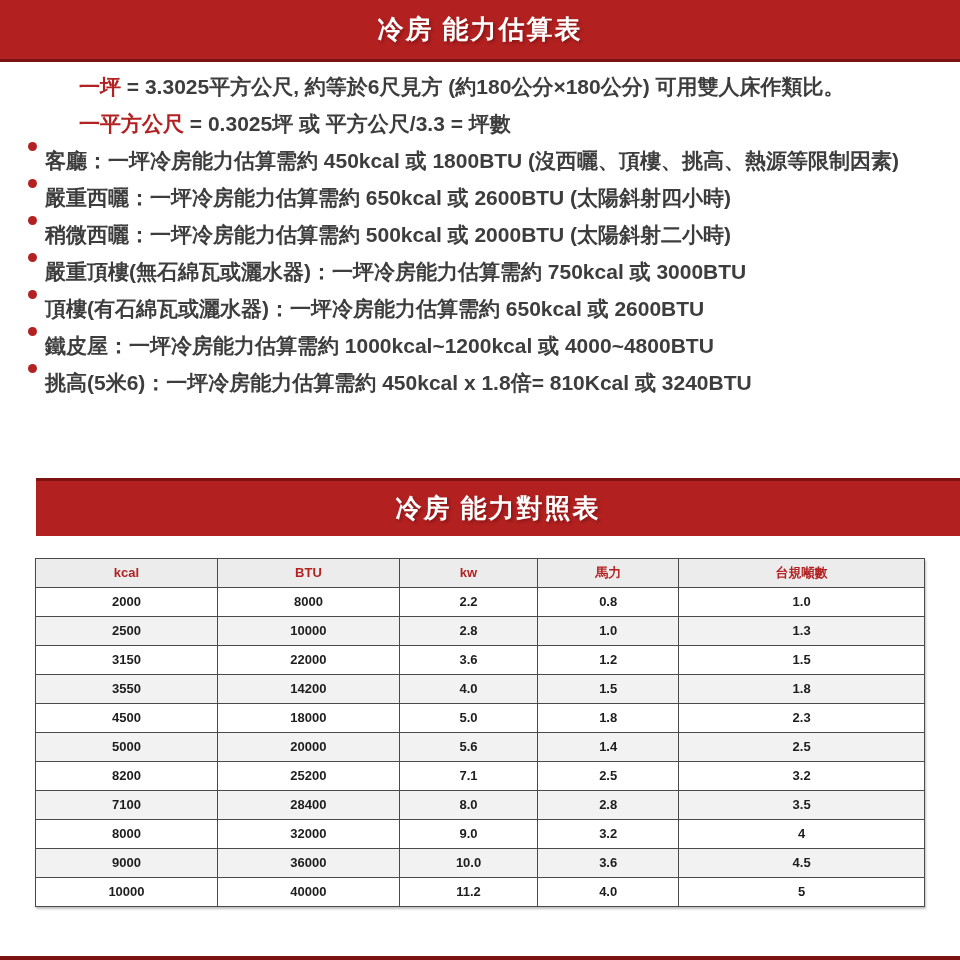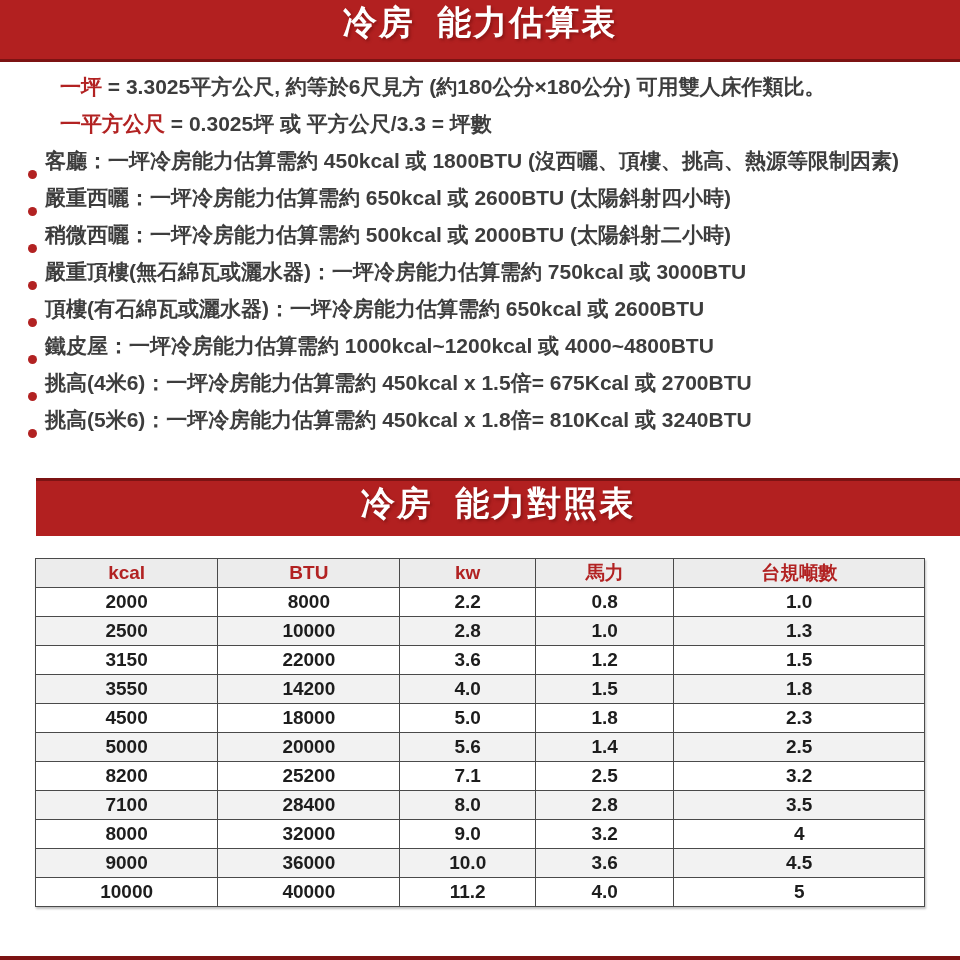--- a/index.html
+++ b/index.html
@@ -4,46 +4,45 @@
 <style>
   html,body{margin:0;padding:0;}
   body{
     width:960px;height:960px;position:relative;overflow:hidden;
     background:#ffffff;
     font-family:"Liberation Sans","DejaVu Sans",sans-serif;
   }
   .banner{
     background:var(--banner-red,#b22020);
     color:#ffffff;
-    display:flex;align-items:flex-start;justify-content:center;
-    font-weight:700;font-size:34px;letter-spacing:2px;
+    display:flex;align-items:center;justify-content:center;
+    font-weight:700;font-size:26px;letter-spacing:2px;
     text-shadow:2px 2px 3px rgba(70,0,0,.35);
-    font-family:Liberation Mono, monospace;
   }
   .banner.top{height:59px;border-bottom:3px solid var(--banner-dark-red,#7c1313);}
   .banner.mid{height:55px;border-top:3px solid var(--banner-dark-red,#7c1313);margin-left:36px;}
   .content{
     height:416px;box-sizing:border-box;
     padding:6px 14px 0 28px;
     color:var(--body-text,#3d3d3d);
     font-size:21px;font-weight:600;
   }
   .line{line-height:37px;white-space:nowrap;}
   .intro{padding-left:32px;}
-  .red{color:var(--accent-red,#b22222);font-weight:700;}
-  .bullet-line{display:flex;align-items:flex-end;line-height:37px;white-space:nowrap;}
+  .red{color:var(--accent-red,#b22222);font-weight:700;margin-left:19px;}
+  .bullet-line{display:flex;align-items:flex-start;line-height:37px;white-space:nowrap;}
   .dot{
     width:9px;height:9px;border-radius:50%;
     background:var(--accent-red,#a81d1d);
     flex:0 0 9px;margin-right:8px;
   }
   table{
     width:890px;margin:22px auto 8px;
     border-collapse:collapse;
-    font-size:19px;font-weight:700;color:#1d1d1d;
+    font-size:13px;font-weight:700;color:#1d1d1d;
     box-shadow:1px 2px 2px rgba(0,0,0,.25);
   }
   th,td{
     border:1.6px solid var(--table-border,#4a4a4a);
     text-align:center;line-height:28px;padding:0 4px;
   }
   thead th{background:var(--header-bg,#ececec);color:var(--accent-red,#b22222);}
   tbody tr:nth-child(even){background:var(--stripe-bg,#f2f2f2);}
   .bottom-strip{
     position:absolute;left:0;bottom:0;width:960px;height:4px;
@@ -81,24 +80,20 @@
         <span class="dot"></span>
         <span>嚴重頂樓(無石綿瓦或灑水器)：一坪冷房能力估算需約 750kcal 或 3000BTU</span>
       </div>
       <div class="bullet-line">
         <span class="dot"></span>
         <span>頂樓(有石綿瓦或灑水器)：一坪冷房能力估算需約 650kcal 或 2600BTU</span>
       </div>
       <div class="bullet-line">
         <span class="dot"></span>
         <span>鐵皮屋：一坪冷房能力估算需約 1000kcal~1200kcal 或 4000~4800BTU</span>
-      </div>
-      <div class="bullet-line">
-        <span class="dot"></span>
-        <span>挑高(4米6)：一坪冷房能力估算需約 450kcal x 1.5倍= 675Kcal 或 2700BTU</span>
       </div>
       <div class="bullet-line">
         <span class="dot"></span>
         <span>挑高(5米6)：一坪冷房能力估算需約 450kcal x 1.8倍= 810Kcal 或 3240BTU</span>
       </div>
     </div>
 </div>
 
 <div class="banner mid">
   <span>冷房 能力對照表</span>

